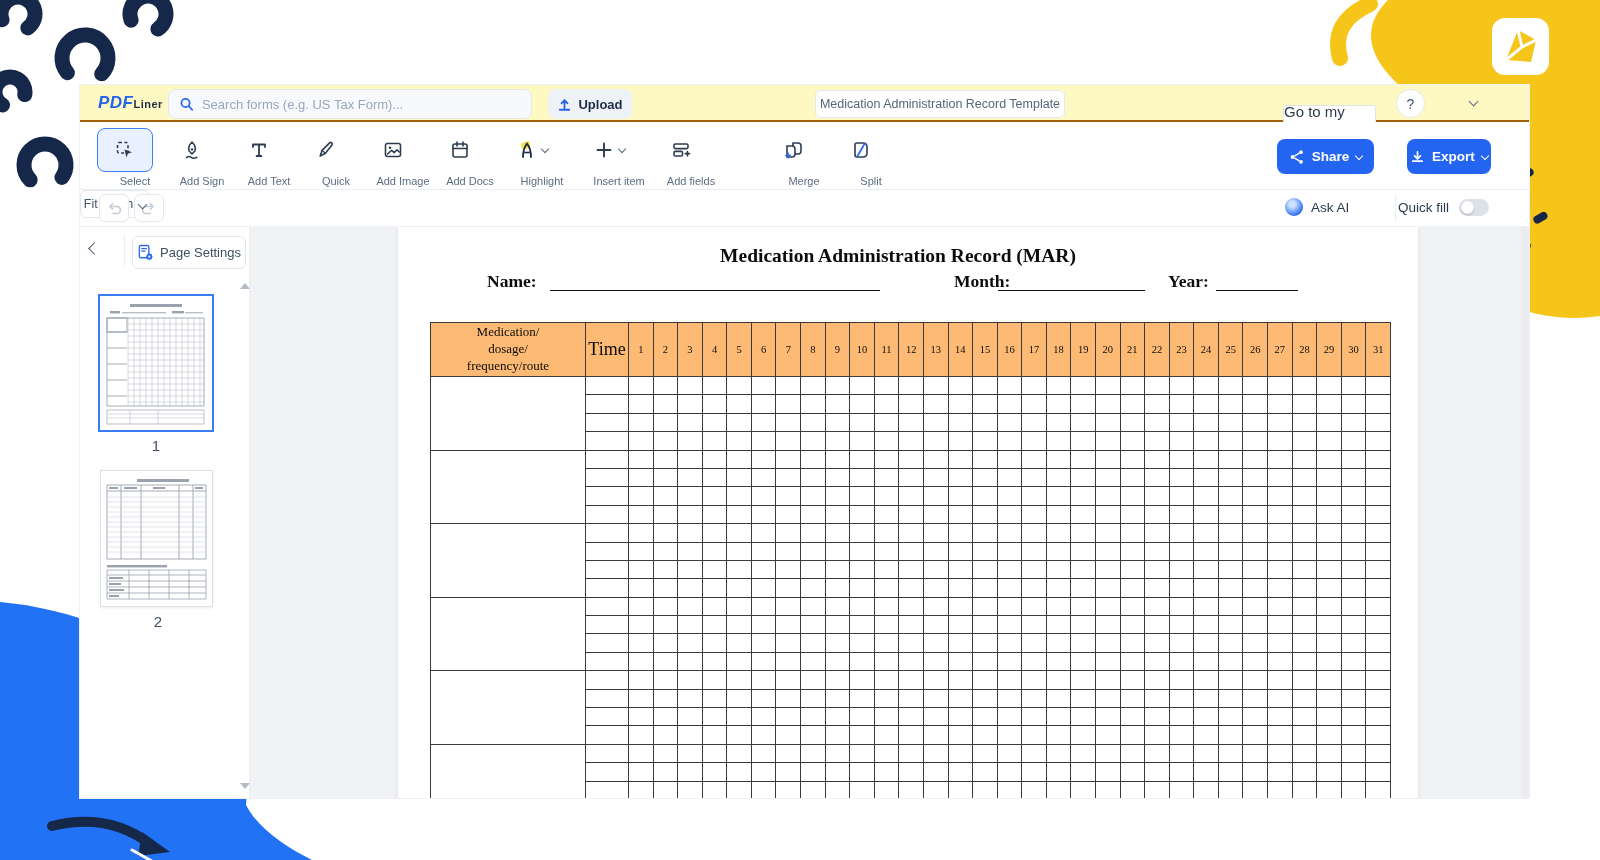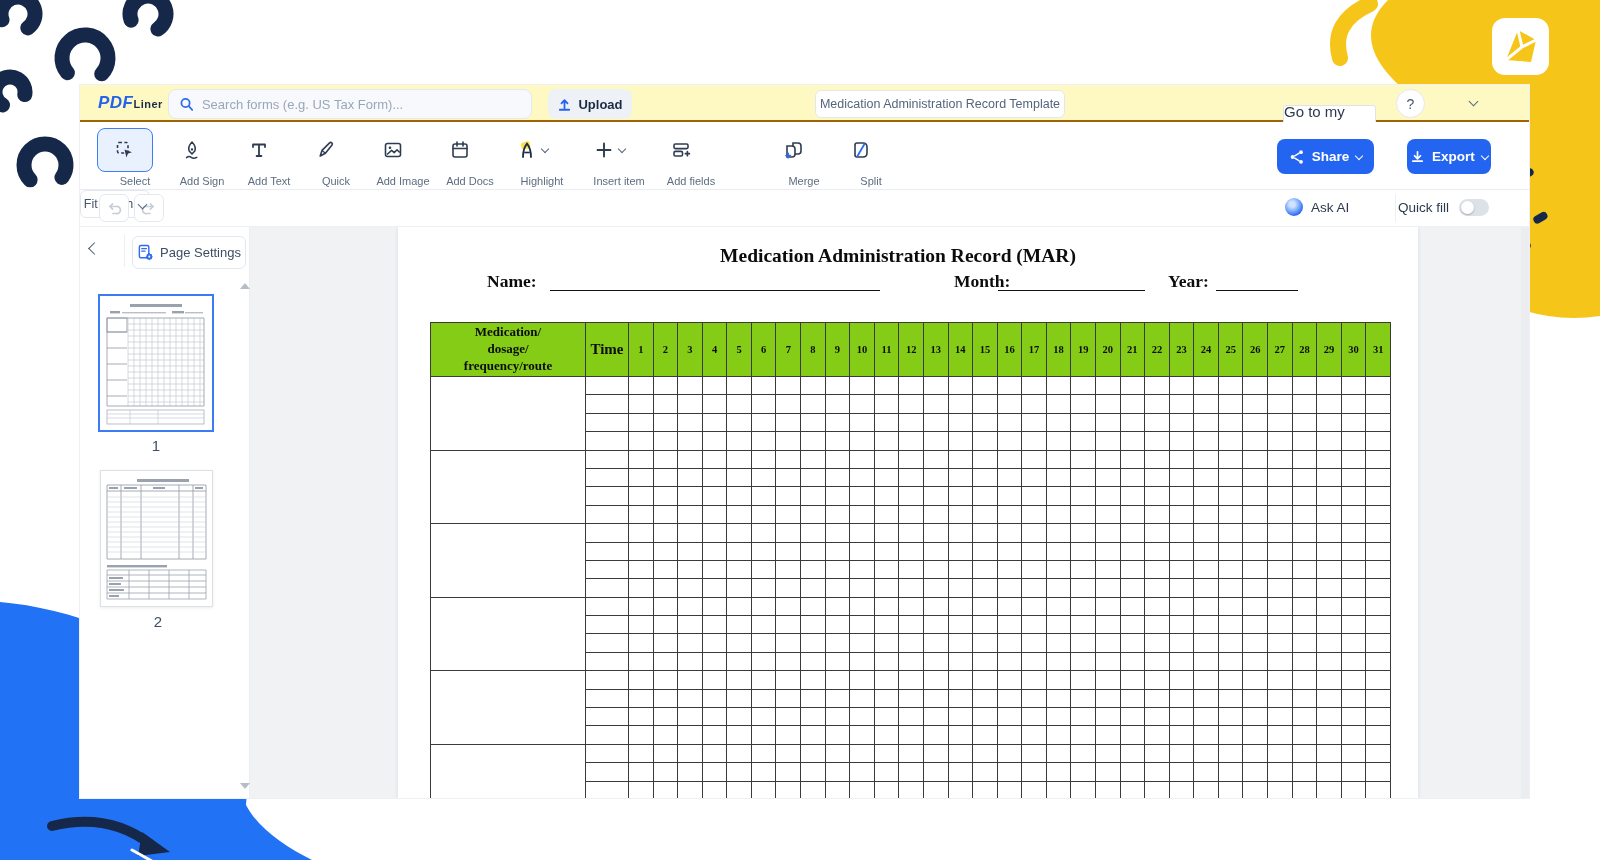--- a/index.html
+++ b/index.html
@@ -103,23 +103,23 @@
   #mar-title { left:0; top:18px; width:1000px; text-align:center; font-weight:bold; font-size:19.5px; }
   .fill-label { position:absolute; top:44px; font-weight:bold; font-size:17.5px; }
   .fill-line { position:absolute; top:40px; height:24px; border-bottom:1.6px solid #111; }
   #name-label { left:89px; }   #name-line { left:152px; width:330px; }
   #month-label { left:556px; } #month-line { left:600px; width:147px; }
   #year-label { left:770px; }  #year-line { left:818px; width:82px; }
 
   #mar-table { position:absolute; left:32px; top:95px; width:961px; border-collapse:collapse; table-layout:fixed;
                font-family:"Liberation Serif", serif; }
   #mar-table th, #mar-table td { border:1px solid #3a3a3a; padding:0; }
-  #mar-table thead th { height:54px; font-weight:bold; background:#84cc16; }
+  #mar-table thead th { height:54px; font-weight:normal; background:#fdba74; }
   .med-h { font-size:13px; line-height:1.3; }
-  .time-h { font-size:15px;margin-left:26px; }
+  .time-h { font-size:18px;margin-left:26px; }
   #mar-table thead th.day { font-size:10.5px; }
   #mar-table tbody td { height:18.4px; }
 </style>
 </head>
 <body>
 
 <svg id="deco-dots" class="abs" width="230" height="210" viewBox="0 0 230 210">
   <g fill="none" stroke="#16284a" stroke-width="15" stroke-linecap="round">
     <circle cx="18" cy="14" r="17" stroke-dasharray="75 32" transform="rotate(-200 18 14)"></circle>
     <circle cx="85" cy="58" r="23" stroke-dasharray="105 40" transform="rotate(140 85 58)"></circle>

